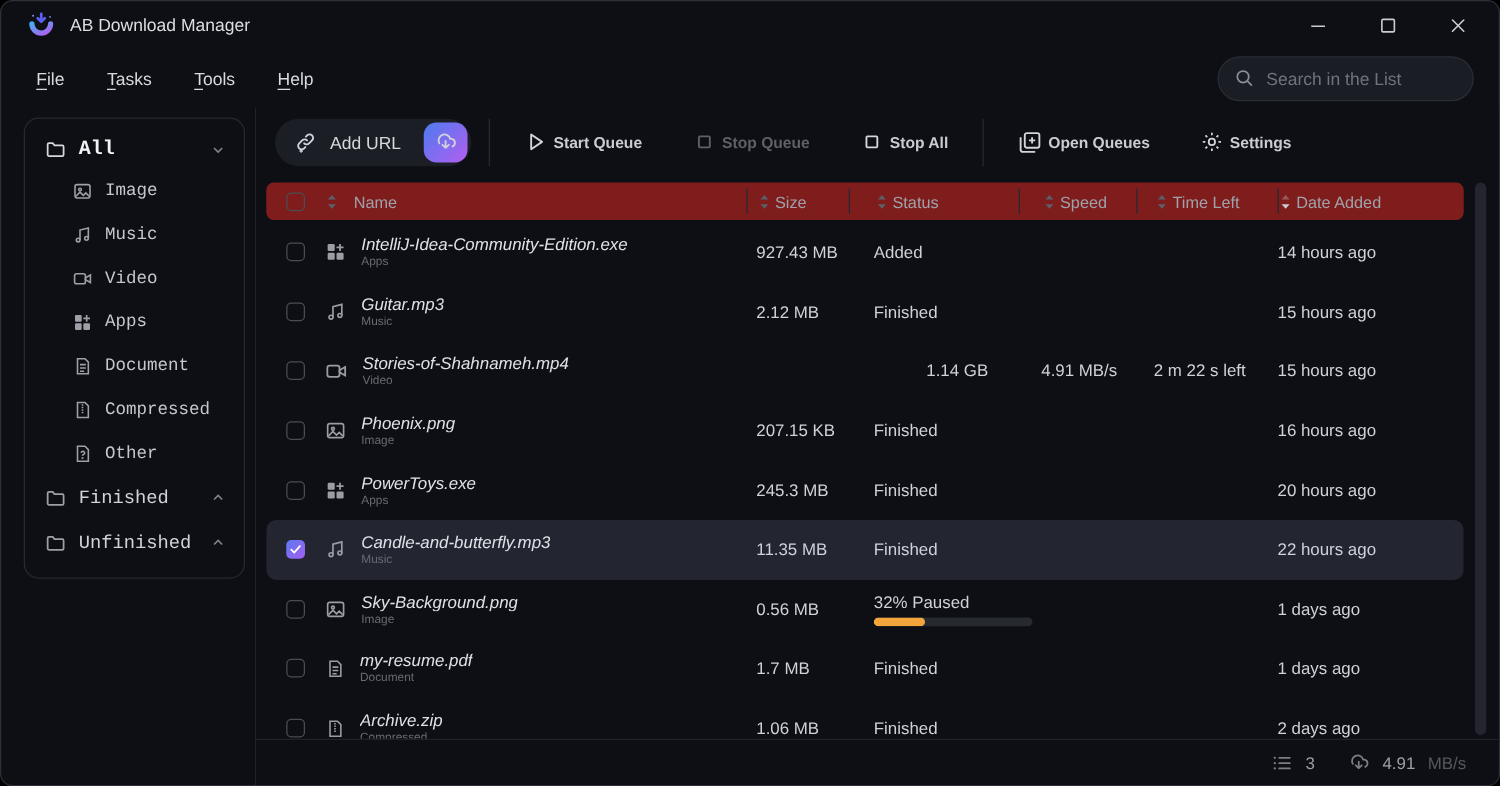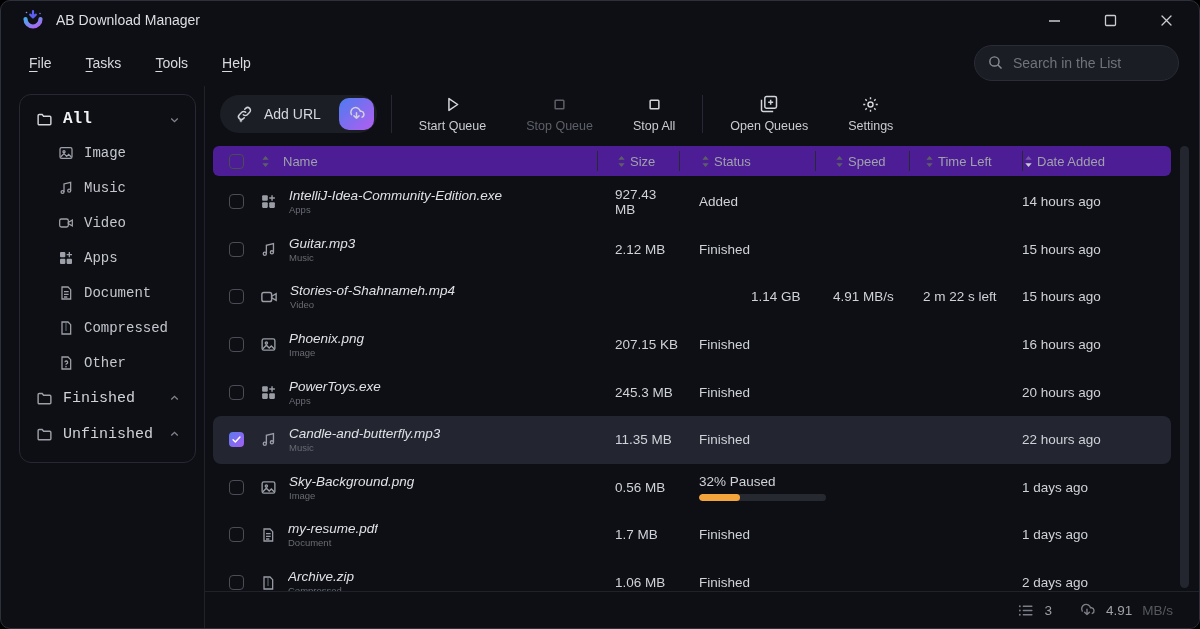--- a/index.html
+++ b/index.html
@@ -36,33 +36,33 @@
 
   
   .main-col { flex:1; display:flex; flex-direction:column; position:relative; min-width:0; background:#0d0f14; }
 
   .toolbar { height:55px; display:flex; align-items:center; padding:0 0 0 15px; flex:0 0 auto; gap:14px; }
   .addurl-pill { height:38px; background:#1c1e25; border-radius:20px; display:flex; align-items:center; padding:0 3px 0 15px; gap:10px; }
   .addurl-pill .lbl { font-size:14px; color:#d5d8dd; padding-right:8px; }
   .addurl-pill svg { color:#cfd2d8; }
   .grad-btn { width:35px; height:32px; border-radius:10px; background:linear-gradient(135deg,#4d7bef 0%,#b35ef0 100%); display:flex; align-items:center; justify-content:center; color:#fff; }
   .tb-sep { width:1px; height:38px; background:#262933; }
-  .qbtn { display:flex; flex-direction:column; align-items:center; justify-content:center; gap:5px; padding:0 13px; color:#cfd2d8; }
+  .qbtn { display:flex; flex-direction:row; align-items:center; justify-content:center; gap:5px; padding:0 13px; color:#cfd2d8;font-weight:bold; }
   .qbtn .qlbl { font-size:12.5px; color:#c9ccd2; white-space:nowrap; }
   .qbtn svg { color:#d2d5da; }
   .qbtn.disabled svg, .qbtn.disabled .qlbl { color:#5d6068; }
 
   
-  .thead { margin:5px 28px 0 8px; height:30px; background:#4c1d95; border-radius:6px; display:flex; align-items:center; flex:0 0 auto; }
+  .thead { margin:5px 28px 0 8px; height:30px; background:#7f1d1d; border-radius:6px; display:flex; align-items:center; flex:0 0 auto; }
   .hcell { display:flex; align-items:center; gap:3px; font-size:13px; color:#9fa2aa; }
   .sort-ic { color:#5c5f67; }
   .sort-ic.active { color:#c9ccd2; }
   .c-check { width:44px; flex:0 0 auto; display:flex; align-items:center; padding-left:16px; }
   .c-name  { flex:1; min-width:0; display:flex; align-items:center; gap:12px; padding-left:2px; border-left:1px solid transparent; }
-  .c-size  { width:82px;  flex:0 0 auto; padding-left:18px; }
+  .c-size  { width:82px;  flex:0 0 auto; padding-left:8px; }
   .c-status{ width:136px; flex:0 0 auto; padding-left:20px; }
   .c-speed { width:94px;  flex:0 0 auto; padding-left:18px; }
   .c-time  { width:113px; flex:0 0 auto; padding-left:14px; }
   .c-date  { width:115px; flex:0 0 auto; }
   .c-pad   { width:34px;  flex:0 0 auto; }
   .thead .c-size,.thead .c-status,.thead .c-speed,.thead .c-time,.thead .c-date { border-left:1px solid #272932; height:20px; display:flex; align-items:center; }
 
   .rows { flex:1; overflow:hidden; margin:2px 28px 0 8px; }
   .trow { height:47.6px; display:flex; align-items:center; font-size:13.5px; color:#cfd2d8; border-radius:8px; }
   .trow.selected { background:#232530; }

